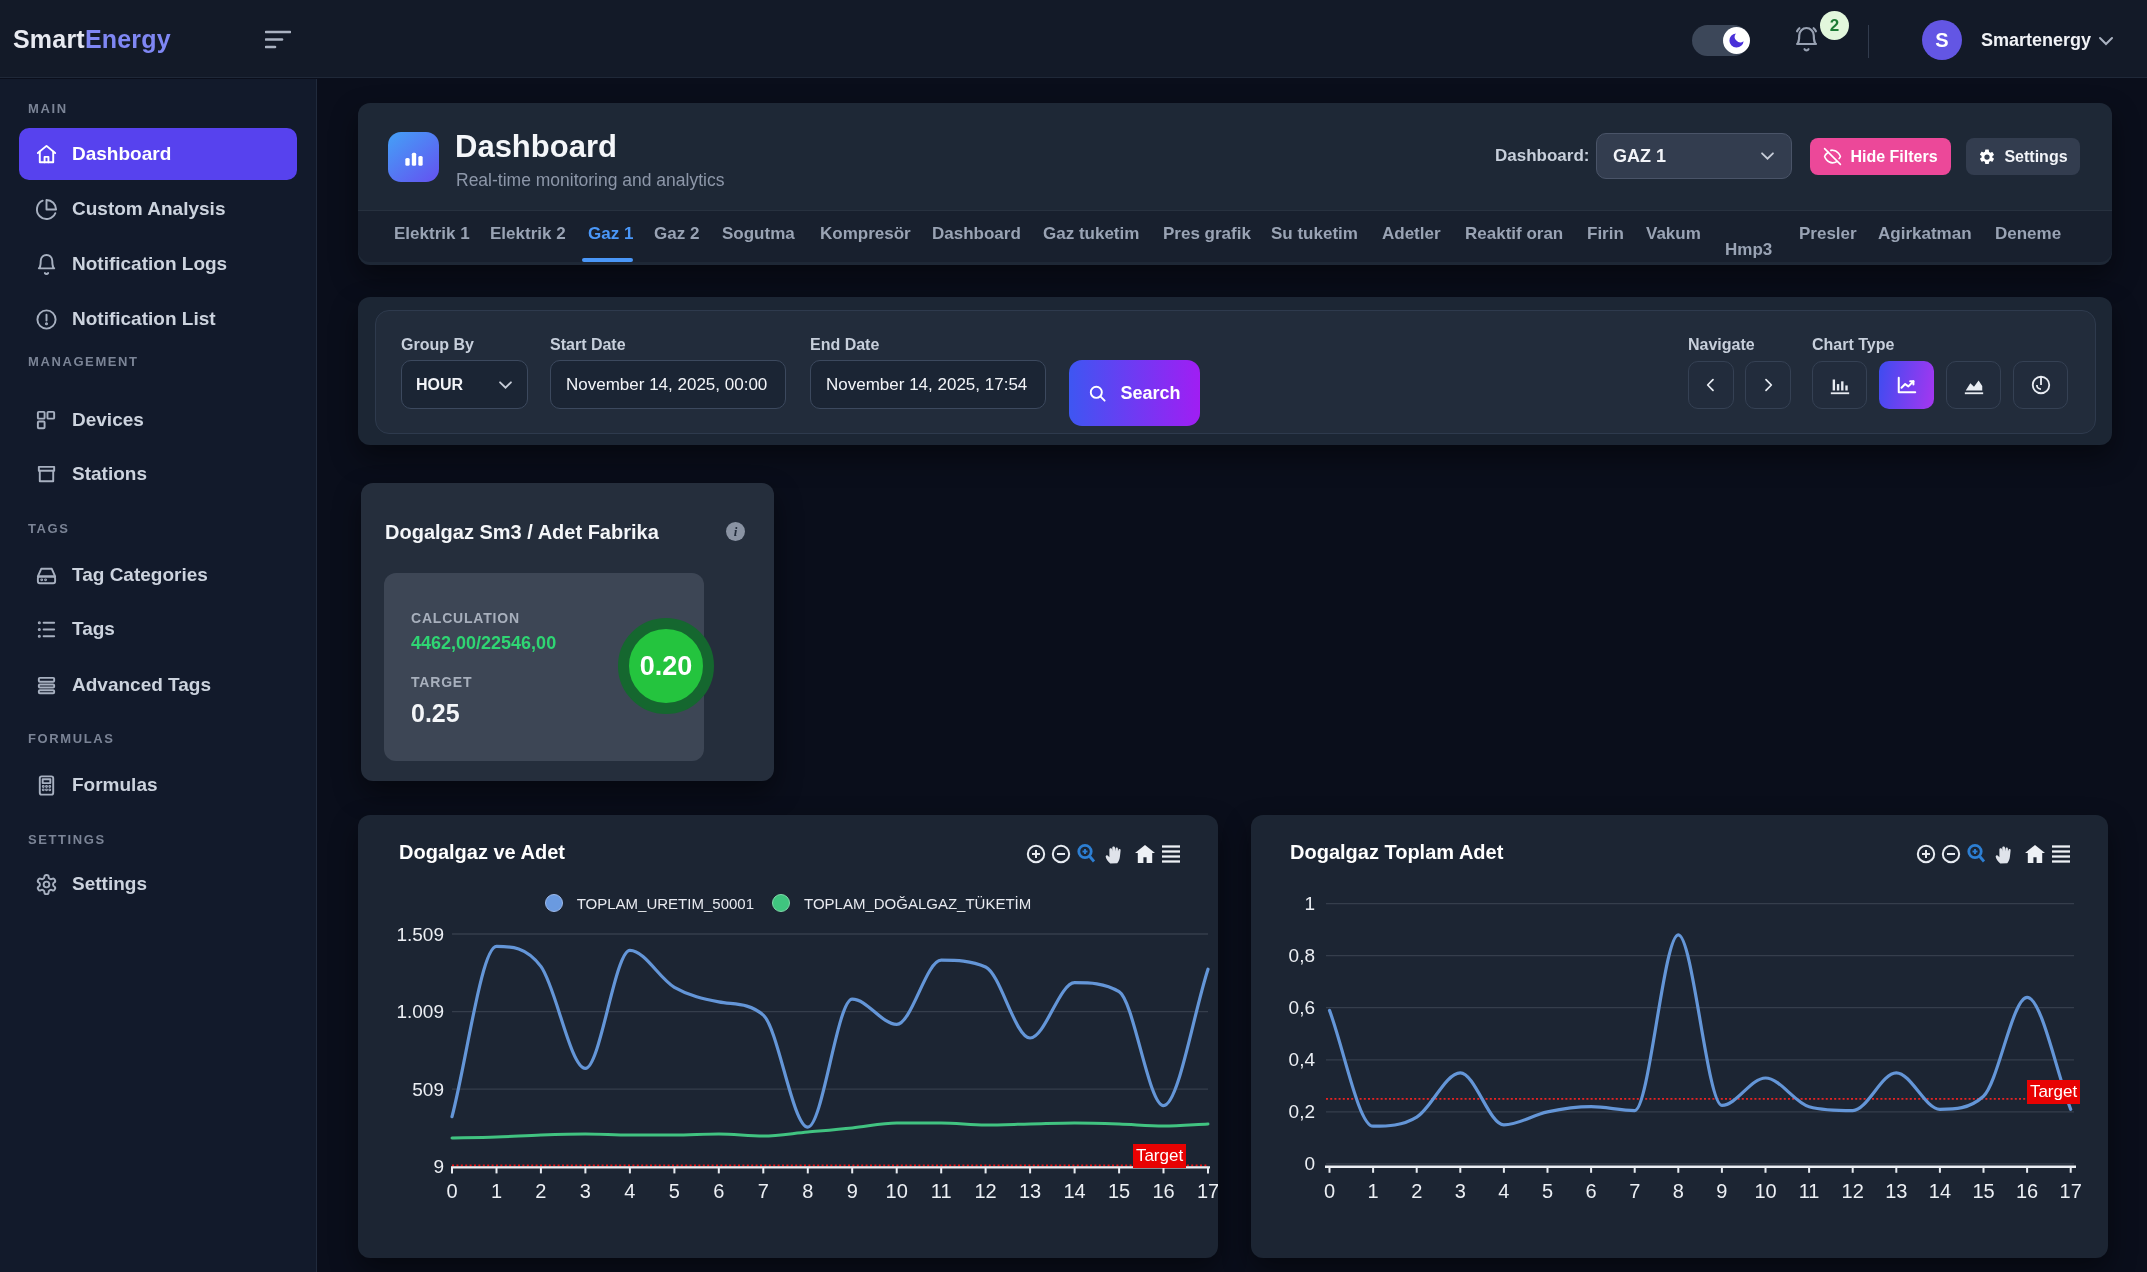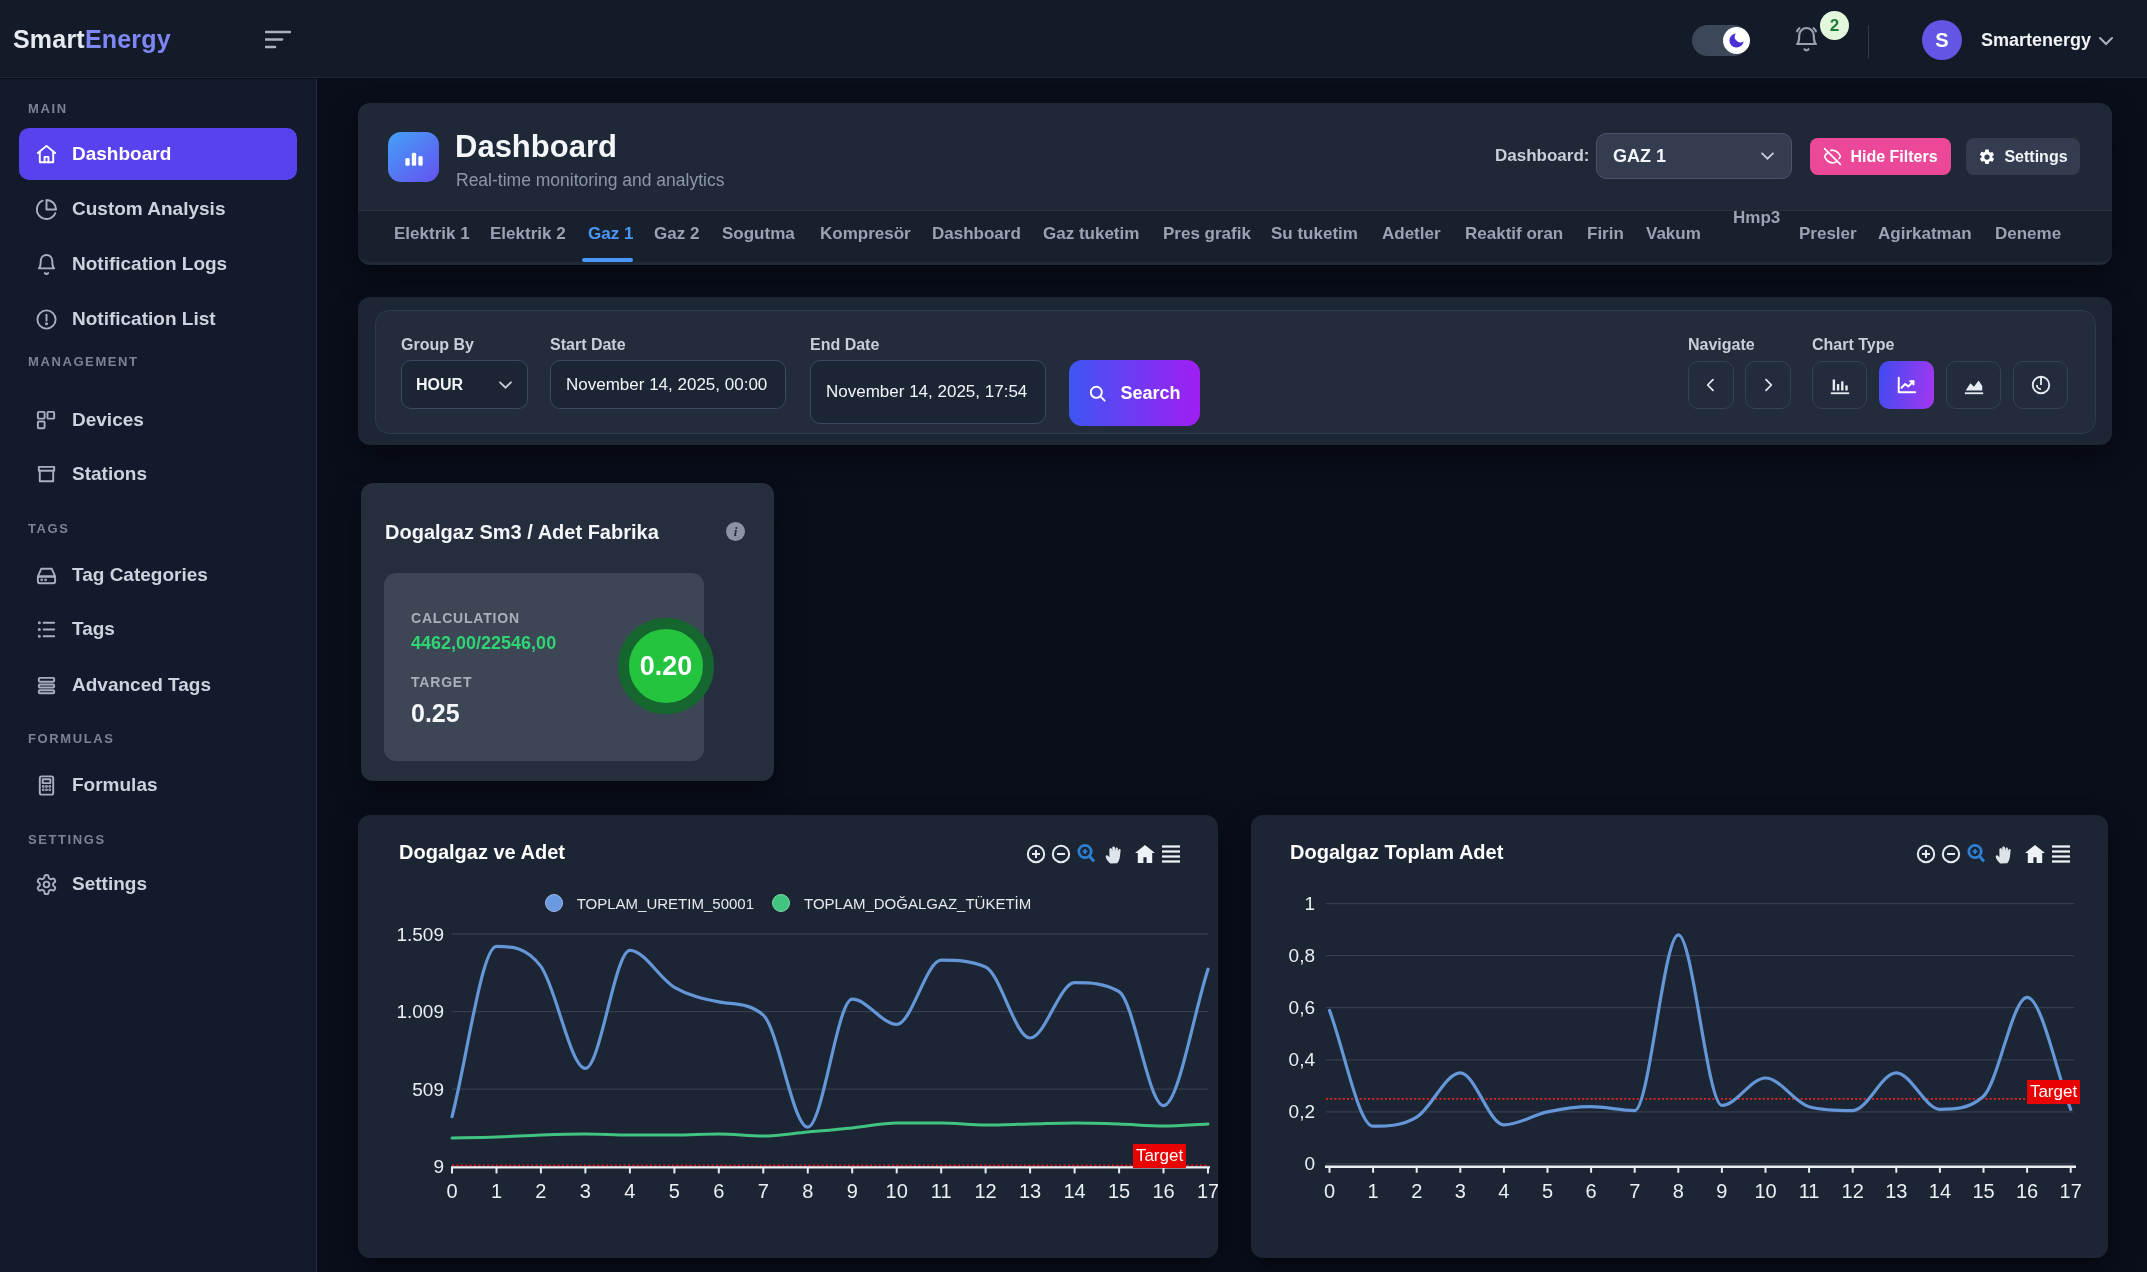--- a/index.html
+++ b/index.html
@@ -176,35 +176,35 @@
 <div class="abs tab" style="left:722px;top:224px;">Sogutma</div>
 <div class="abs tab" style="left:820px;top:224px;">Kompresör</div>
 <div class="abs tab" style="left:932px;top:224px;">Dashboard</div>
 <div class="abs tab" style="left:1043px;top:224px;">Gaz tuketim</div>
 <div class="abs tab" style="left:1163px;top:224px;">Pres grafik</div>
 <div class="abs tab" style="left:1271px;top:224px;">Su tuketim</div>
 <div class="abs tab" style="left:1382px;top:224px;">Adetler</div>
 <div class="abs tab" style="left:1465px;top:224px;">Reaktif oran</div>
 <div class="abs tab" style="left:1587px;top:224px;">Firin</div>
 <div class="abs tab" style="left:1646px;top:224px;">Vakum</div>
-<div class="abs tab" style="left:1725px;top:208px;margin-left:8px;">Hmp3</div>
+<div class="abs tab" style="left:1725px;top:240px;">Hmp3</div>
 <div class="abs tab" style="left:1799px;top:224px;">Presler</div>
 <div class="abs tab" style="left:1878px;top:224px;">Agirkatman</div>
 <div class="abs tab" style="left:1995px;top:224px;">Deneme</div>
 <div class="abs" style="left:582px;top:258px;width:51px;height:4px;background:#4a97f8;border-radius:2px"></div>
 <div class="abs card" style="left:358px;top:297px;width:1754px;height:148px;background:#1c2634"></div>
 <div class="abs" style="left:375px;top:310px;width:1721px;height:124px;background:#222c3b;border:1px solid #2e3a4d;border-radius:14px"></div>
 <div class="abs lab" style="left:401px;top:336px">Group By</div>
 <div class="abs inp" style="left:401px;top:360px;width:127px;height:49px;padding:0 14px;font-size:16px;font-weight:bold">HOUR<svg style="margin-left:auto" width="15" height="10" viewBox="0 0 16 11" fill="none" stroke="#c7cdd8" stroke-width="2" stroke-linecap="round">
       <path d="M2 2.5l6 6 6-6"></path>
     </svg></div>
 <div class="abs lab" style="left:550px;top:336px">Start Date</div>
 <div class="abs inp" style="left:550px;top:360px;width:236px;height:49px;padding:0 15px">November 14, 2025, 00:00</div>
 <div class="abs lab" style="left:810px;top:336px">End Date</div>
-<div class="abs inp" style="left:810px;top:360px;width:236px;height:64px;padding:0 15px">November 14, 2025, 17:54</div>
+<div class="abs inp" style="left:810px;top:360px;width:236px;height:49px;padding:0 15px">November 14, 2025, 17:54</div>
 <div class="abs" style="left:1069px;top:360px;width:131px;height:66px;border-radius:13px;background:linear-gradient(90deg,#3e56f2,#a01ef3);display:flex;align-items:center;justify-content:center;gap:13px;font-size:18px;font-weight:bold">
 <svg width="19" height="19" viewBox="0 0 24 24" fill="none" stroke="#fff" stroke-width="2.4" stroke-linecap="round">
       <circle cx="10.5" cy="10.5" r="7"></circle>
       <line x1="16" y1="16" x2="21" y2="21"></line>
     </svg>Search</div>
 <div class="abs lab" style="left:1688px;top:336px">Navigate</div>
 <div class="abs sqbtn" style="left:1688px;top:361px">
     <svg width="16" height="16" viewBox="0 0 24 24" fill="none" stroke="#e8ecf2" stroke-width="2.6" stroke-linecap="round" stroke-linejoin="round">
       <path d="M15 4l-8 8 8 8"></path>
     </svg>

